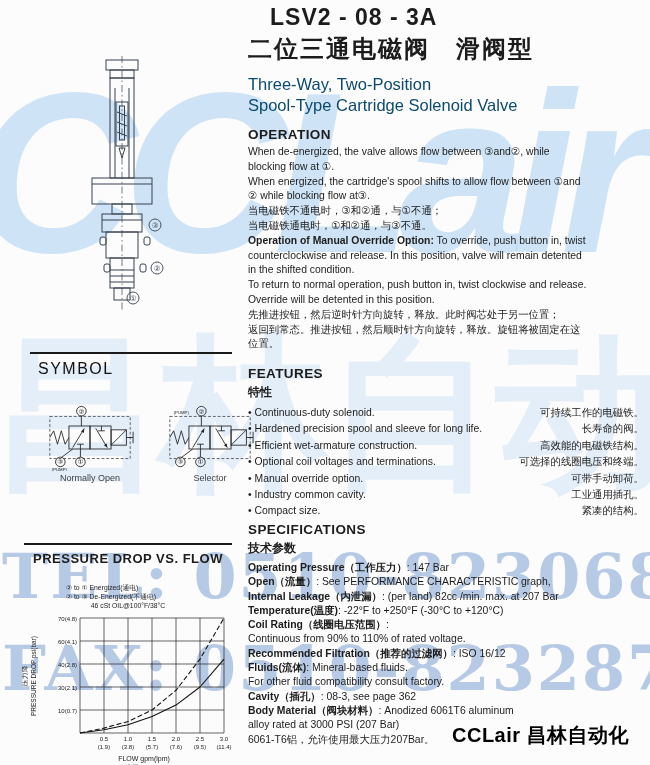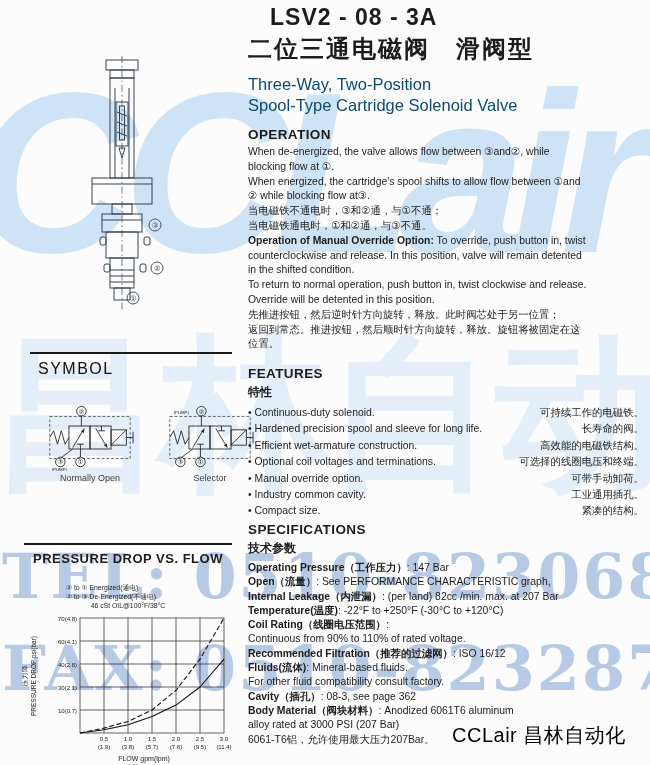--- a/index.html
+++ b/index.html
@@ -54,21 +54,21 @@
   .sec { position:absolute; left:0; width:396px; }
   .sec-op   { top:127px; }
   .sec-feat { top:366px; }
   .sec-spec { top:522px; }
   .lines .line { font-size:10.4px; line-height:14.8px; }
   .sec-spec .lines .line { line-height:14.3px; }
   .line b { font-weight:bold; }
   .feat-list .feat-row { display:flex; justify-content:space-between; font-size:10.4px; line-height:16.4px; }
   .fe::before { content:"• "; }
   .fz { text-align:right; }
-  .brand { position:absolute; left:452px; top:722px; font-size:20px; font-weight:400; color:#000; letter-spacing:0.5px; }
+  .brand { position:absolute; left:452px; top:722px; font-size:20px; font-weight:700; color:#000; letter-spacing:0.5px; }
   svg text { font-family:"Liberation Sans","DejaVu Sans",sans-serif; }
 </style>
 </head>
 <body>
 
 <div class="page">
 
   <div class="wm">
     <div class="wm-logo">CCLair</div>
     <div class="wm-cn">昌林自动化</div>

